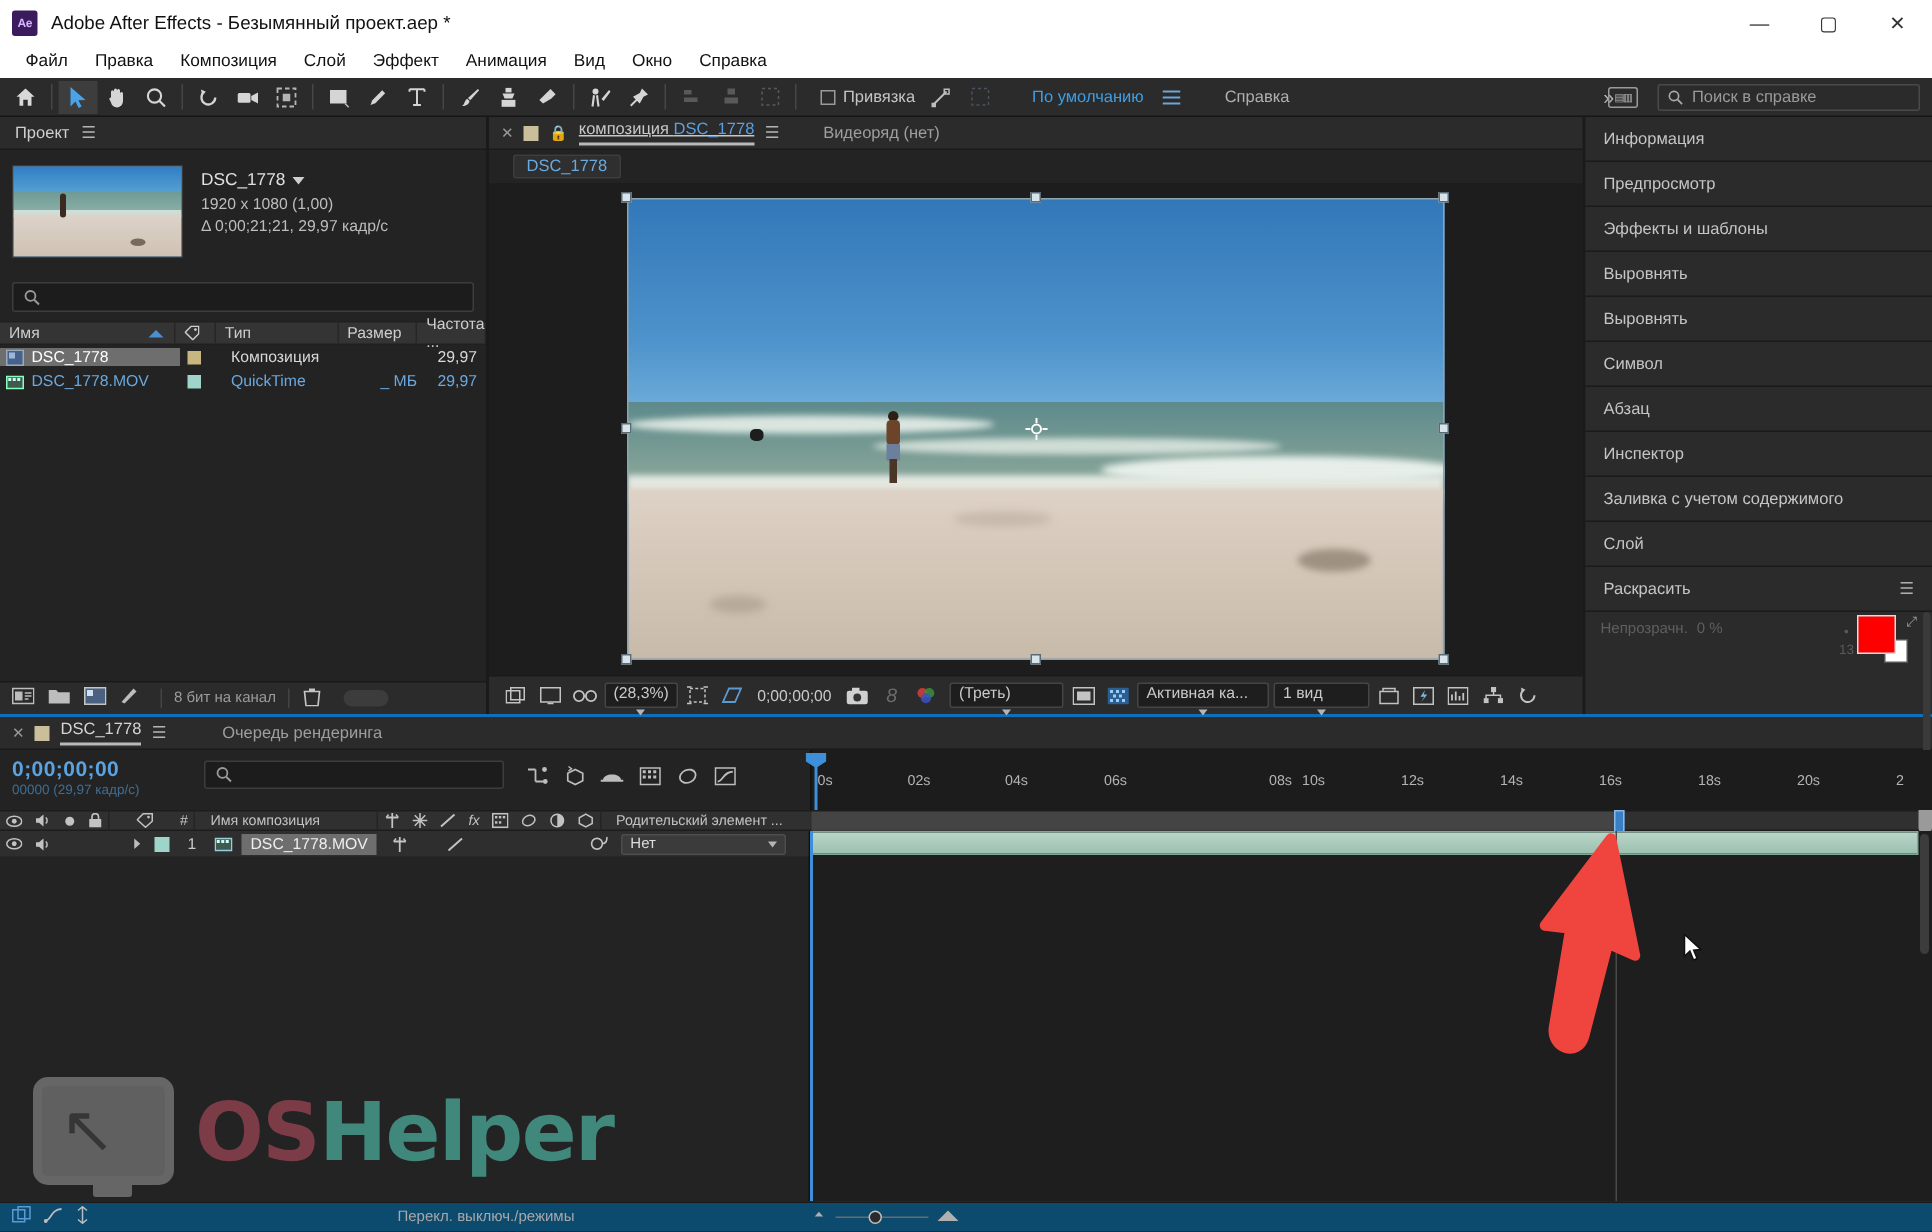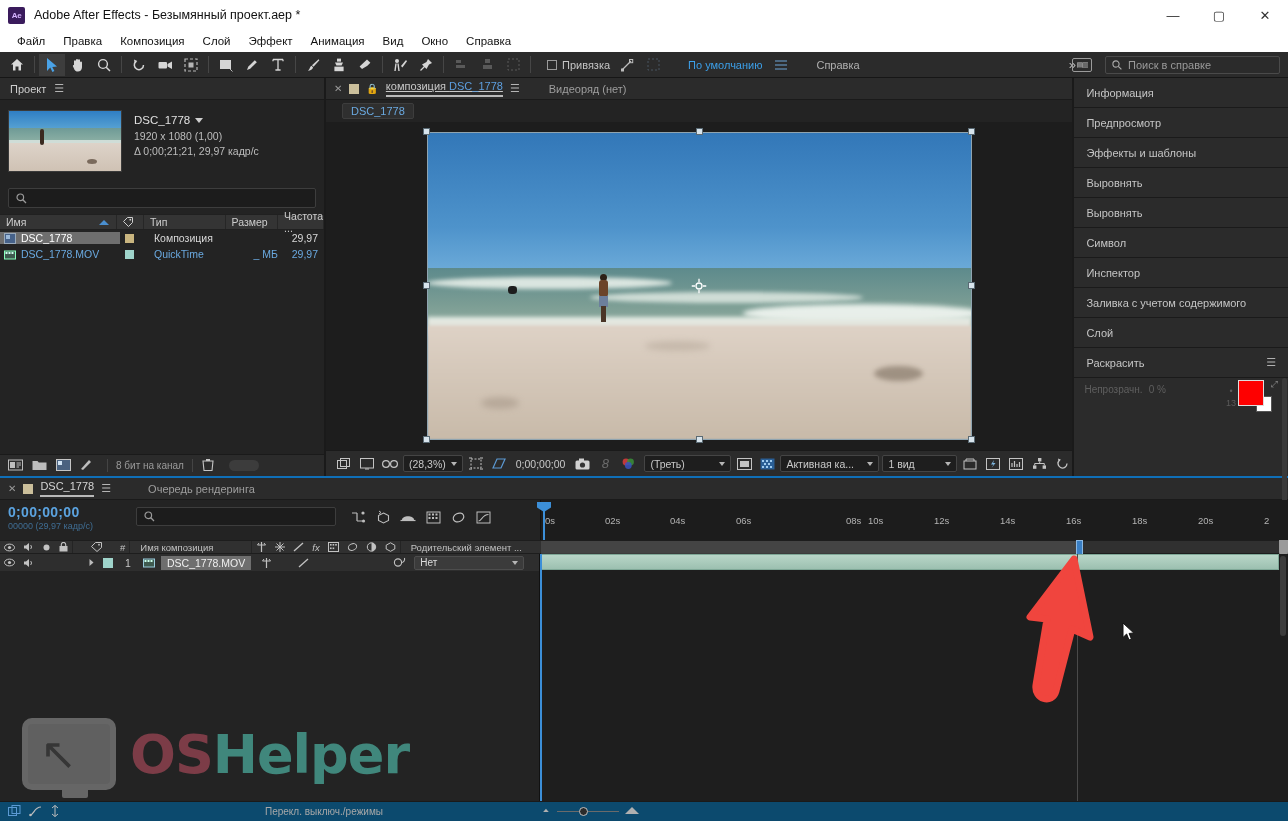--- a/index.html
+++ b/index.html
@@ -166,21 +166,21 @@
   .c-man .legs{position:absolute;left:3px;top:32px;width:5px;height:16px;background:#4a3526;}
   .c-man2{position:absolute;left:15%;top:50%;width:9px;height:8px;background:#1d1d1d;border-radius:40%;}
   .anchor { position:absolute;left:50%;top:50%;transform:translate(-50%,-50%);
             width:15px;height:15px;color:#fff; }
   .handle { position:absolute;width:7px;height:7px;background:#d8e4ec;border:1px solid #5a6a74; }
   .sel-border { position:absolute;inset:0;border:1px solid #8fa4b0;pointer-events:none; }
   .comp-foot { height:26px;background:#2b2b2b;border-top:1px solid #1a1a1a;
                display:flex;align-items:center;gap:3px;padding-left:8px;font-size:10.5px; }
   .cf-ic { width:20px;height:18px;display:flex;align-items:center;justify-content:center;color:#c3c3c3; }
   .cf-sel { background:#1e1e1e;border:1px solid #454545;border-radius:2px;height:17px;
-            display:flex;align-items:center;gap:5px;padding:0 5px;color:#c9c9c9; }
+            display:flex;align-items:center;gap:5px;padding:0 5px;color:#c9c9c9;flex-direction:column; }
   .cf-tc { color:#c9c9c9;padding:0 4px; }
   .mini-caret{width:0;height:0;border-left:3.5px solid transparent;border-right:3.5px solid transparent;
               border-top:4px solid #b5b5b5;}
 
   
   .right-sidebar { width:231px;background:#232323;display:flex;flex-direction:column; }
   .rs-item { height:30px;border-bottom:1px solid #1a1a1a;display:flex;align-items:center;
              justify-content:space-between;padding:0 12px;background:#2b2b2b;color:#c5c5c5;font-size:11px; }
   .rs-item.last { background:#2b2b2b; }
   .rs-menu { color:#b0b0b0;font-size:11px; }
@@ -746,20 +746,23 @@
       <div class="rs-item">
           <span>Выровнять</span>
         </div>
       <div class="rs-item">
           <span>Выровнять</span>
         </div>
       <div class="rs-item">
           <span>Символ</span>
         </div>
       <div class="rs-item">
+          <span>Абзац</span>
+        </div>
+      <div class="rs-item">
           <span>Инспектор</span>
         </div>
       <div class="rs-item">
           <span>Заливка с учетом содержимого</span>
         </div>
       <div class="rs-item">
           <span>Слой</span>
         </div>
       <div class="rs-item last">
         <span>Раскрасить</span>

